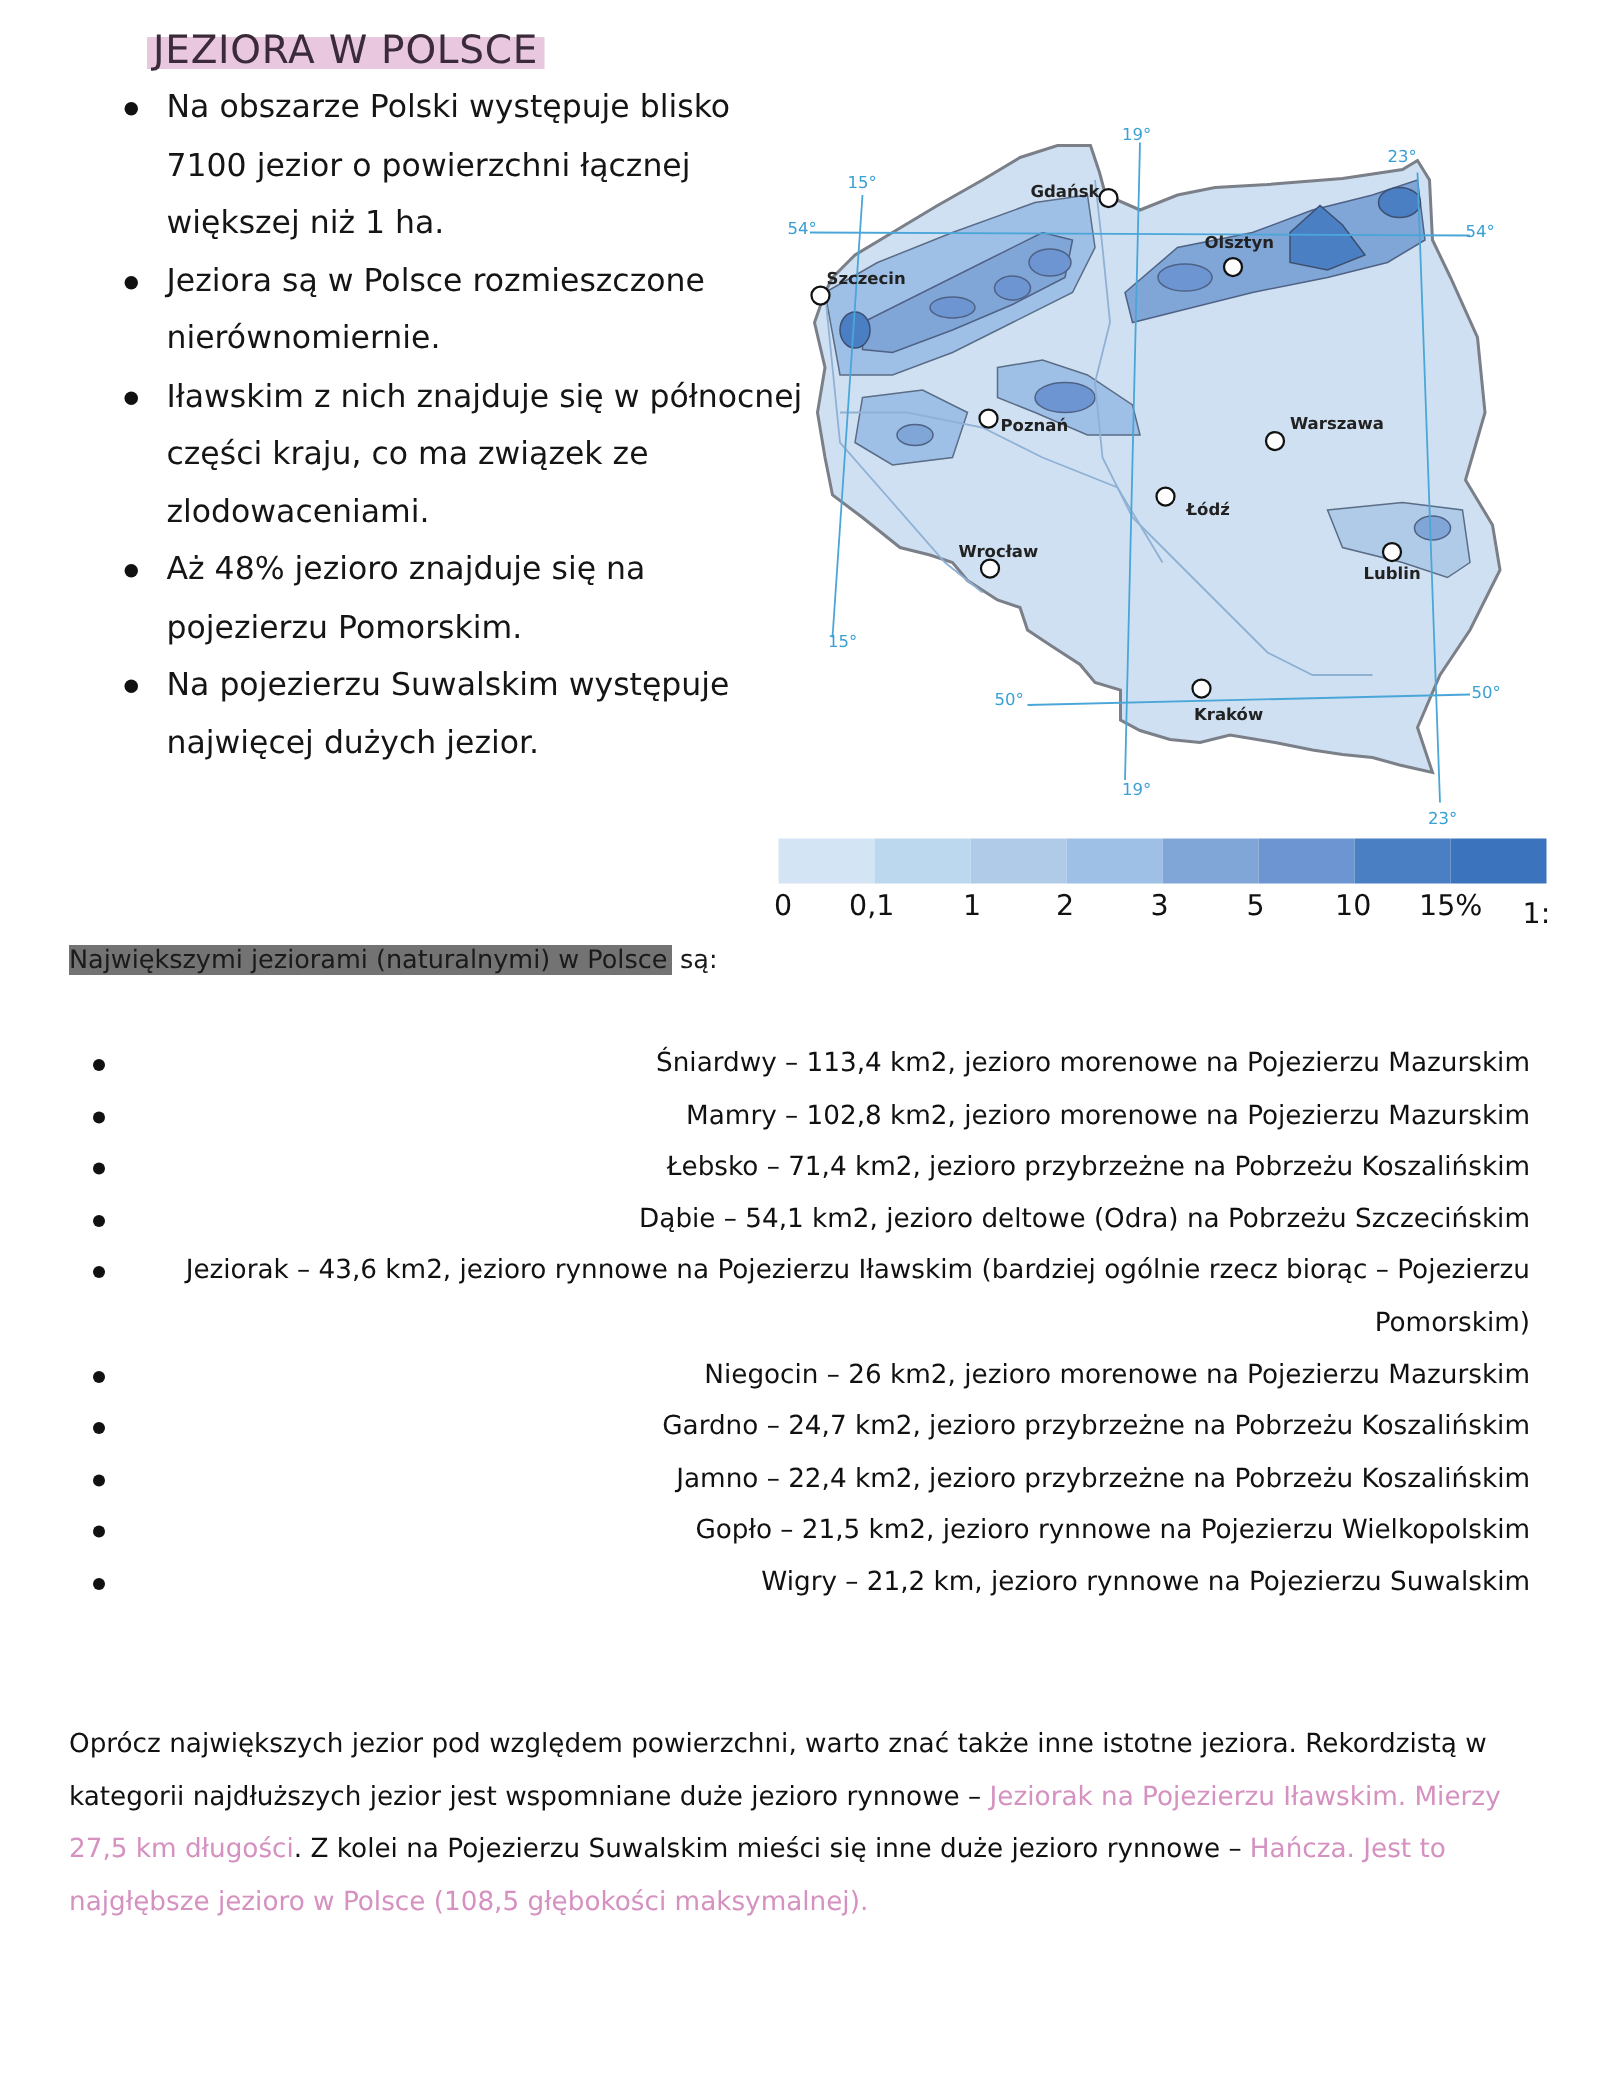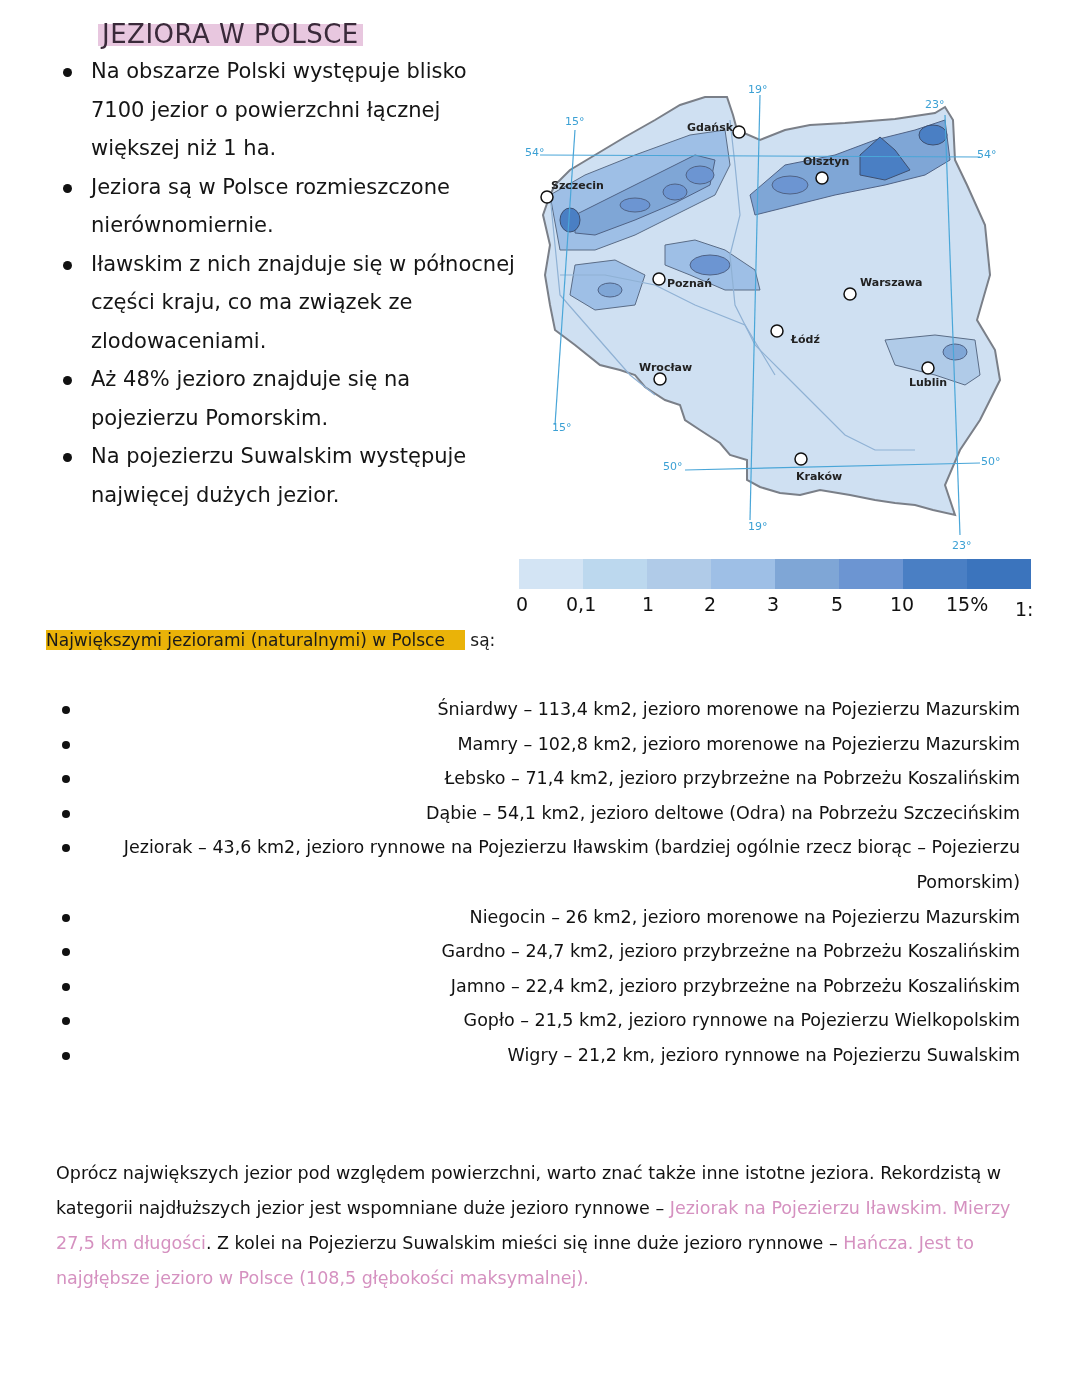--- a/index.html
+++ b/index.html
@@ -8,21 +8,21 @@
       font-family: "DejaVu Sans", sans-serif; color: #1a1a1a;
     }
     .title {
       position: absolute; left: 62px; top: 18px;
       font-family: "DejaVu Sans", sans-serif; font-size: 26px; letter-spacing: 0.5px;
       color: #3a2a3a; line-height: 32px; padding: 0 4px;
       background: linear-gradient(to bottom, transparent 0%, transparent 20%, #e8c7df 20%, #e8c7df 88%, transparent 88%);
       margin-left: 36px;
     }
     .facts {
-      position: absolute; left: 56px; top: 52px; width: 460px;
+      position: absolute; left: 76px; top: 52px; width: 460px;
       margin: 0; padding: 0; list-style: none;
       font-size: 21px; line-height: 38.5px; color: #151515;
     }
     .facts li { position: relative; padding-left: 35px; }
     .facts li::before {
       content: ""; position: absolute; left: 7px; top: 16px;
       width: 9px; height: 9px; border-radius: 50%; background: #111;
     }
     .map-wrap { position: absolute; left: 515px; top: 75px; width: 525px; height: 485px; }
     .map-wrap svg { width: 100%; height: 100%; display: block; }
@@ -31,34 +31,34 @@
     .legend { position: absolute; left: 519px; top: 559px; width: 512px; height: 30px; display: flex; }
     .legend .sw { flex: 1; height: 100%; }
     .legend-labels { position: absolute; left: 510px; top: 593px; width: 540px; height: 30px; }
     .legend-labels span {
       position: absolute; font-family: "DejaVu Sans", sans-serif; font-size: 19px; color: #111;
     }
     .scale-mark { position: absolute; left: 1015px; top: 598px; font-family: "DejaVu Sans", sans-serif; font-size: 19px; color: #111; }
     .list-heading {
       position: absolute; left: 46px; top: 626px; font-size: 17px; color: #1a1a1a; line-height: 28px;
     }
-    .list-heading .hl { background: #eab308; padding-right: 20px; }
+    .list-heading .hl { background: #737373; padding-right: 3px; }
     .lakes {
       position: absolute; left: 60px; top: 692px; width: 960px;
       margin: 0; padding: 0; list-style: none;
       font-size: 17.5px; line-height: 34.6px; color: #111; text-align: right;
     }
     .lakes li { position: relative; padding-left: 29px; }
     .lakes li::before {
       content: ""; position: absolute; left: 2px; top: 14px;
       width: 8px; height: 8px; border-radius: 50%; background: #111;
     }
     .paragraph {
       position: absolute; left: 46px; top: 1146px; width: 990px;
-      font-size: 17.5px; line-height: 35px; color: #111; margin: 10px;
+      font-size: 17.5px; line-height: 35px; color: #111; margin: 0;
     }
     .pink { color: #d591c0; }
   </style>
 </head>
 <body>
 
 <div class="title">JEZIORA W POLSCE</div>
 
 <ul class="facts">
   <li>Na obszarze Polski występuje blisko 7100 jezior o powierzchni łącznej większej niż 1 ha.</li>

